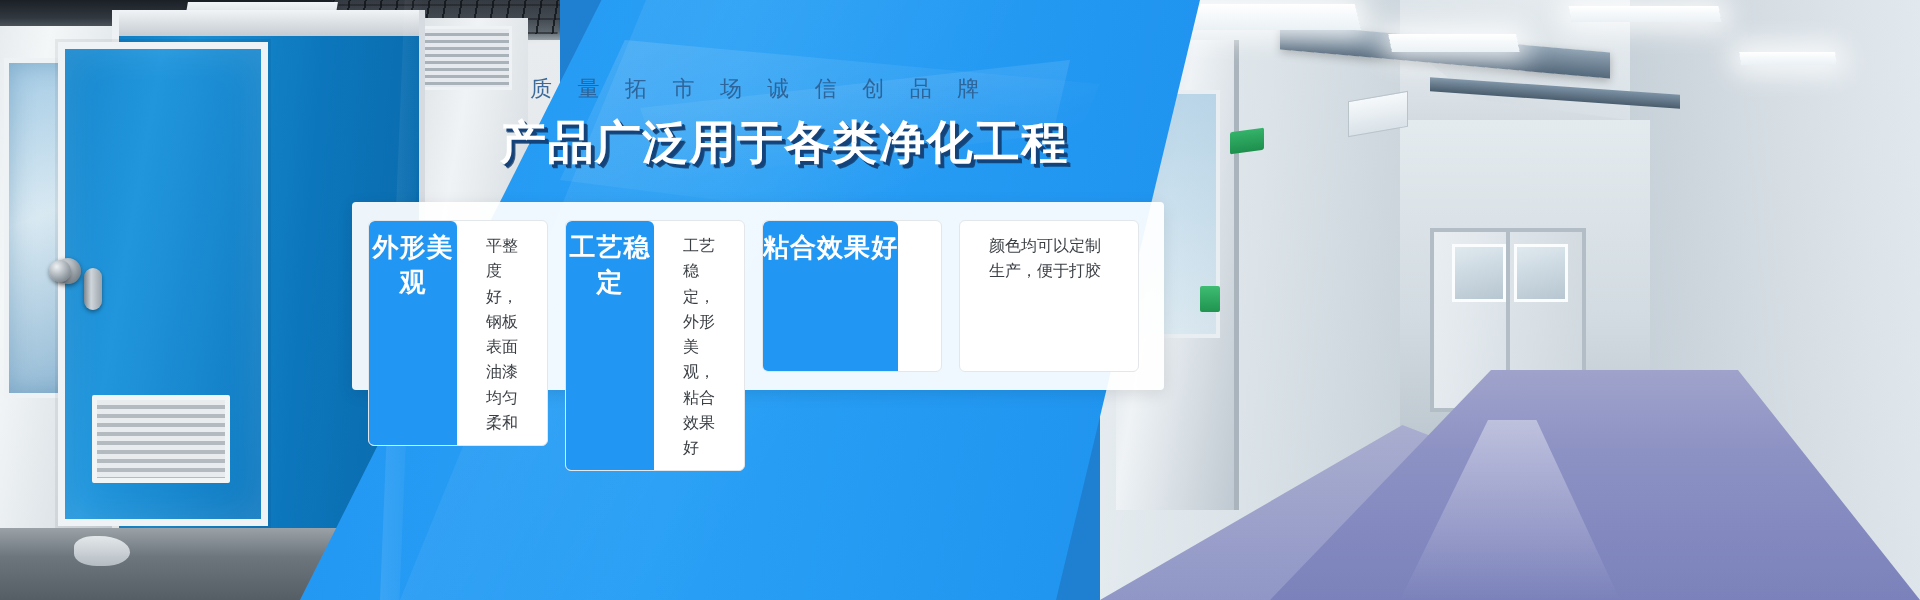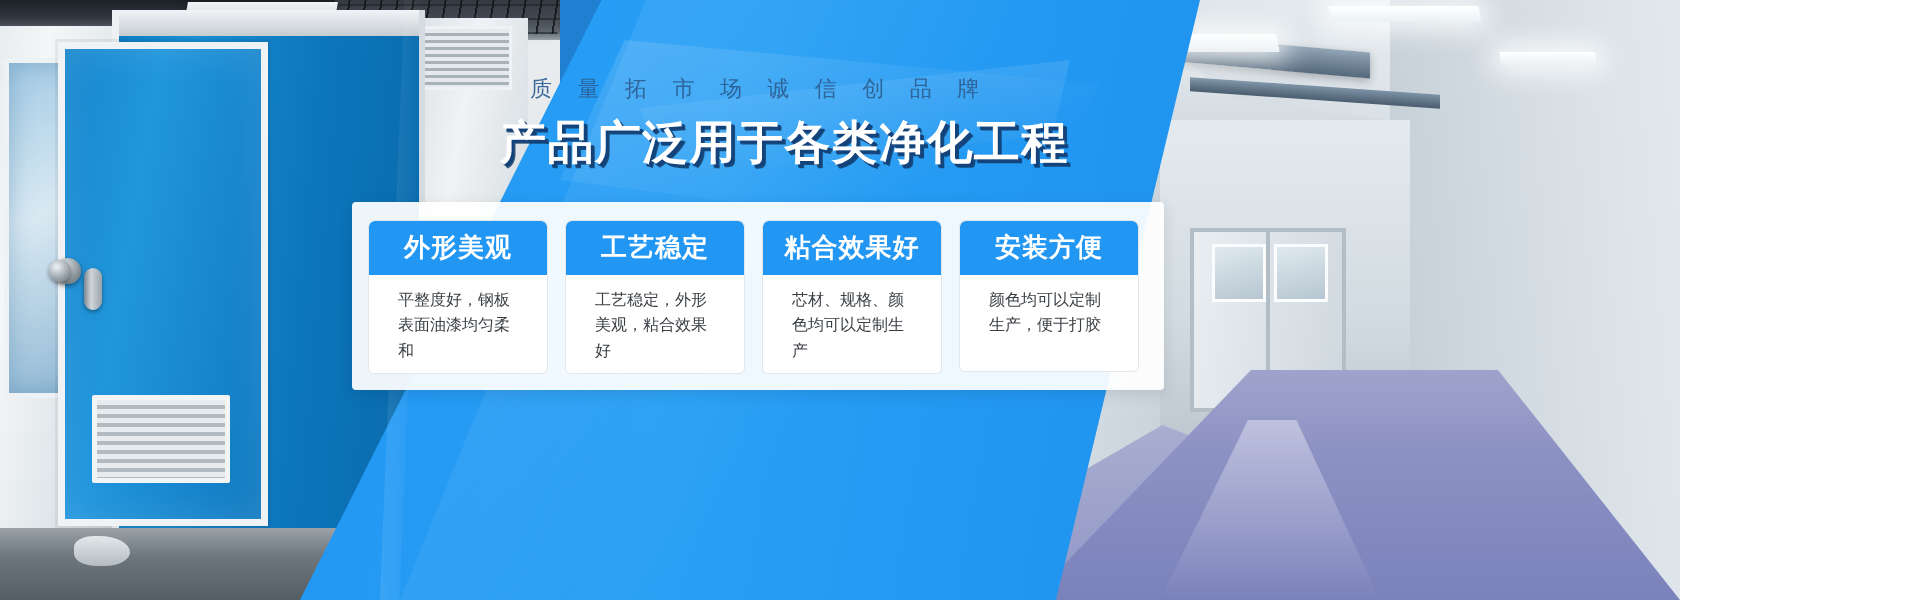--- a/index.html
+++ b/index.html
@@ -1,19 +1,19 @@
 <!DOCTYPE html>
 <html><head>
 <meta charset="utf-8">
 <style>
   html,body{margin:0;padding:0;background:#fff;}
   body{font-family:"Liberation Sans","DejaVu Sans",sans-serif;}
 
   .banner{
-    position:relative;width:1680px;height:600px;overflow:hidden;
+    position:relative;width:1920px;height:600px;overflow:hidden;
     background:#1f7fd0;
   }
 
   
   .photo-left{
     position:absolute;left:0;top:0;width:560px;height:600px;overflow:hidden;
     background:linear-gradient(175deg,#2a2f35 0%,#3b4249 4%,#8d959c 7%,#c9ced2 10%,#e9ecee 14%,#dfe3e6 100%);
   }
   .pl-ceiling{
     position:absolute;left:0;top:0;width:560px;height:40px;
@@ -247,21 +247,21 @@
   
   .card-panel{
     position:absolute;left:352px;top:202px;width:812px;height:188px;
     background:rgba(255,255,255,.93);border-radius:4px;
     box-shadow:0 4px 16px rgba(0,0,0,.10);
     display:flex;align-items:flex-start;padding:18px 16px;box-sizing:border-box;gap:17px;
   }
   .fcard{
     width:180px;box-sizing:border-box;
     background:#ffffff;border:1px solid #e3e7ea;border-radius:6px;
-    overflow:hidden;display:flex;flex-direction:column;min-height:152px;
+    overflow:hidden;display:flex;flex-direction:row;min-height:152px;
   }
   .fcard-head{
     background:#2196f3;color:#fff;border-radius:6px 6px 0 0;
     font-size:26px;font-weight:bold;letter-spacing:.04em;
     text-align:center;padding:9px 0 10px;
     font-family:"DejaVu Sans","Liberation Sans",sans-serif;
   }
   .fcard-body{
     padding:12px 29px 10px;font-size:16px;line-height:1.58;color:#3a3f44;
     font-family:"DejaVu Sans","Liberation Sans",sans-serif;
@@ -336,23 +336,21 @@
       <div class="fcard-body">平整度好，钢板表面油漆均匀柔和</div>
     </div>
 
     <div class="fcard">
       <div class="fcard-head">工艺稳定</div>
       <div class="fcard-body">工艺稳定，外形美观，粘合效果好</div>
     </div>
 
     <div class="fcard">
       <div class="fcard-head">粘合效果好</div>
-      <div class="fcard-body">芯材、规格、颜色均可以定制生产</div>
     </div>
 
     <div class="fcard">
-      <div class="fcard-head">安装方便</div>
       <div class="fcard-body">颜色均可以定制生产，便于打胶</div>
     </div>
 
   </div>
 
 </div>
 
 </body></html>

